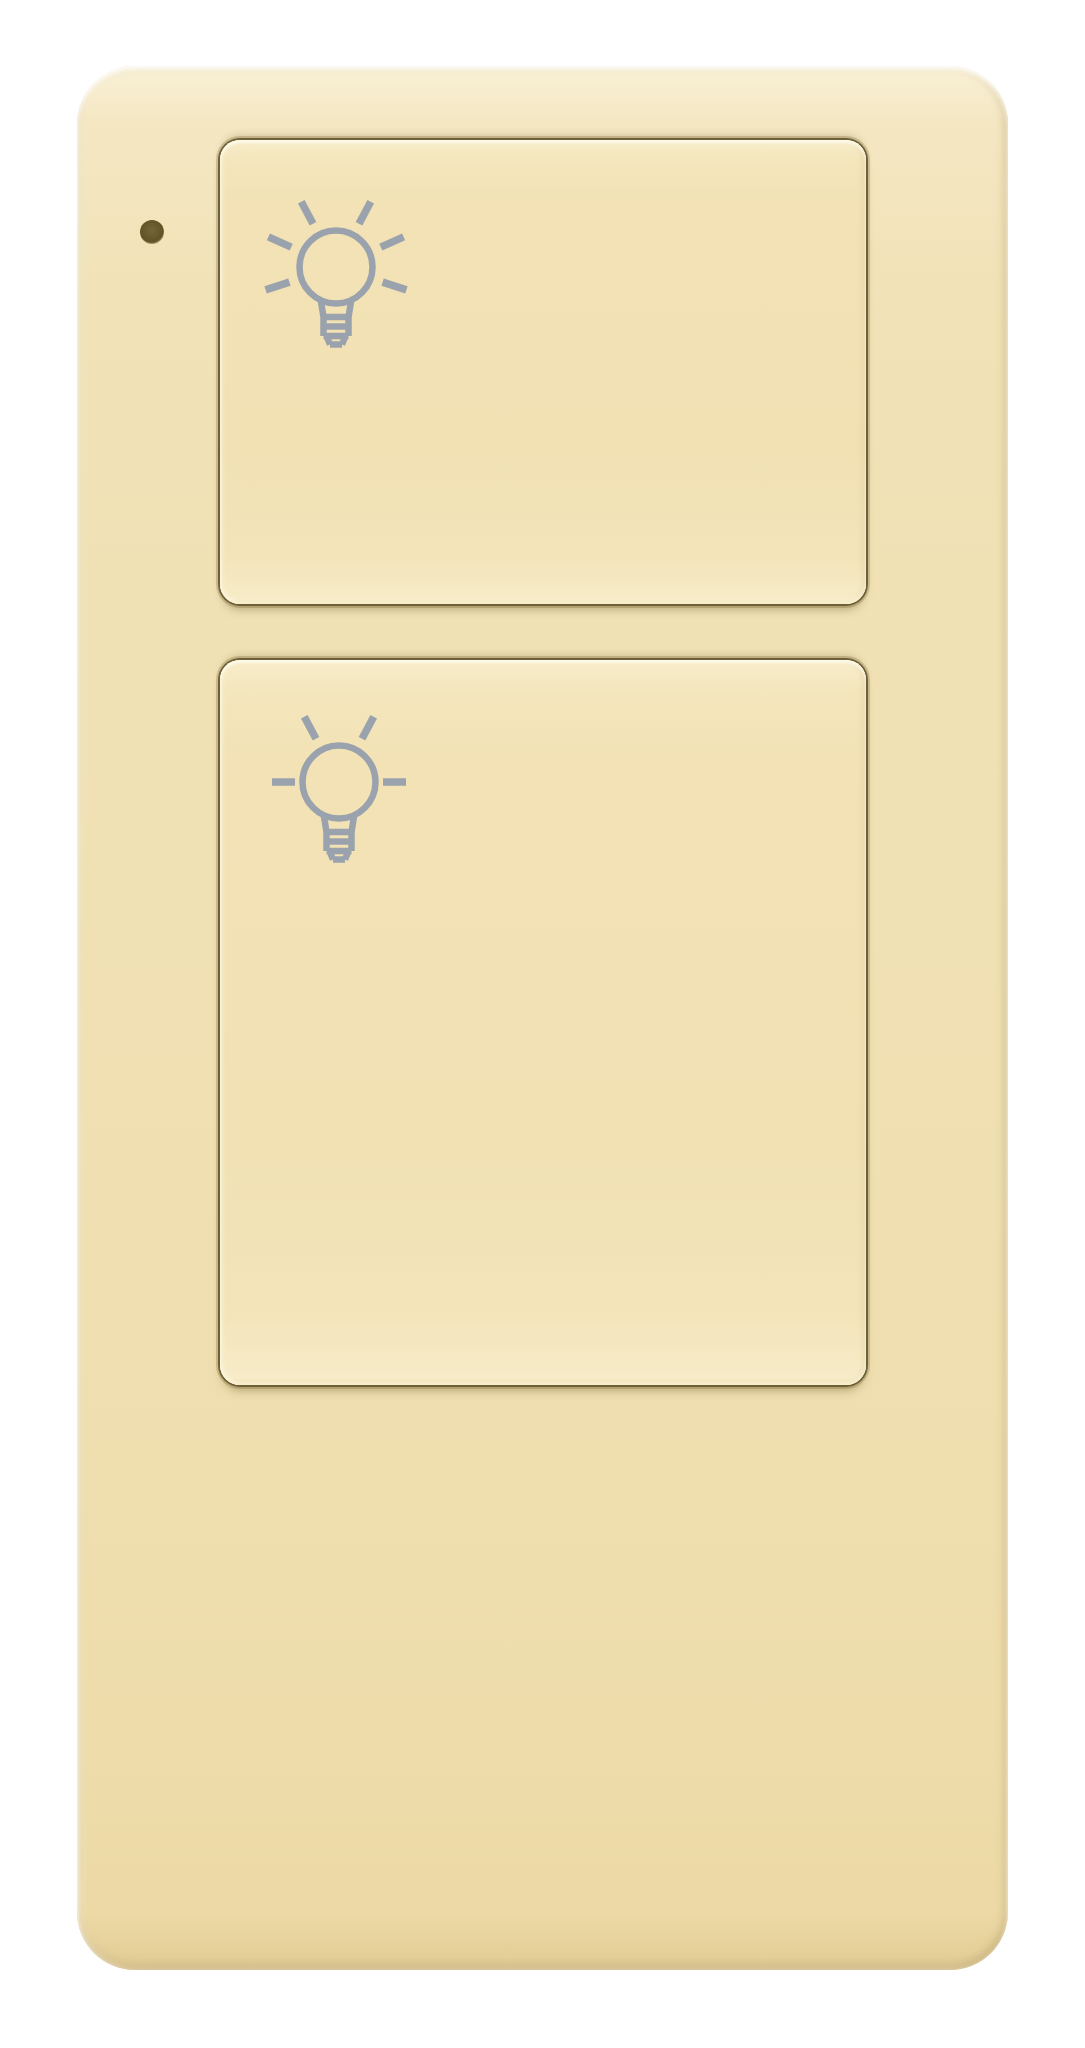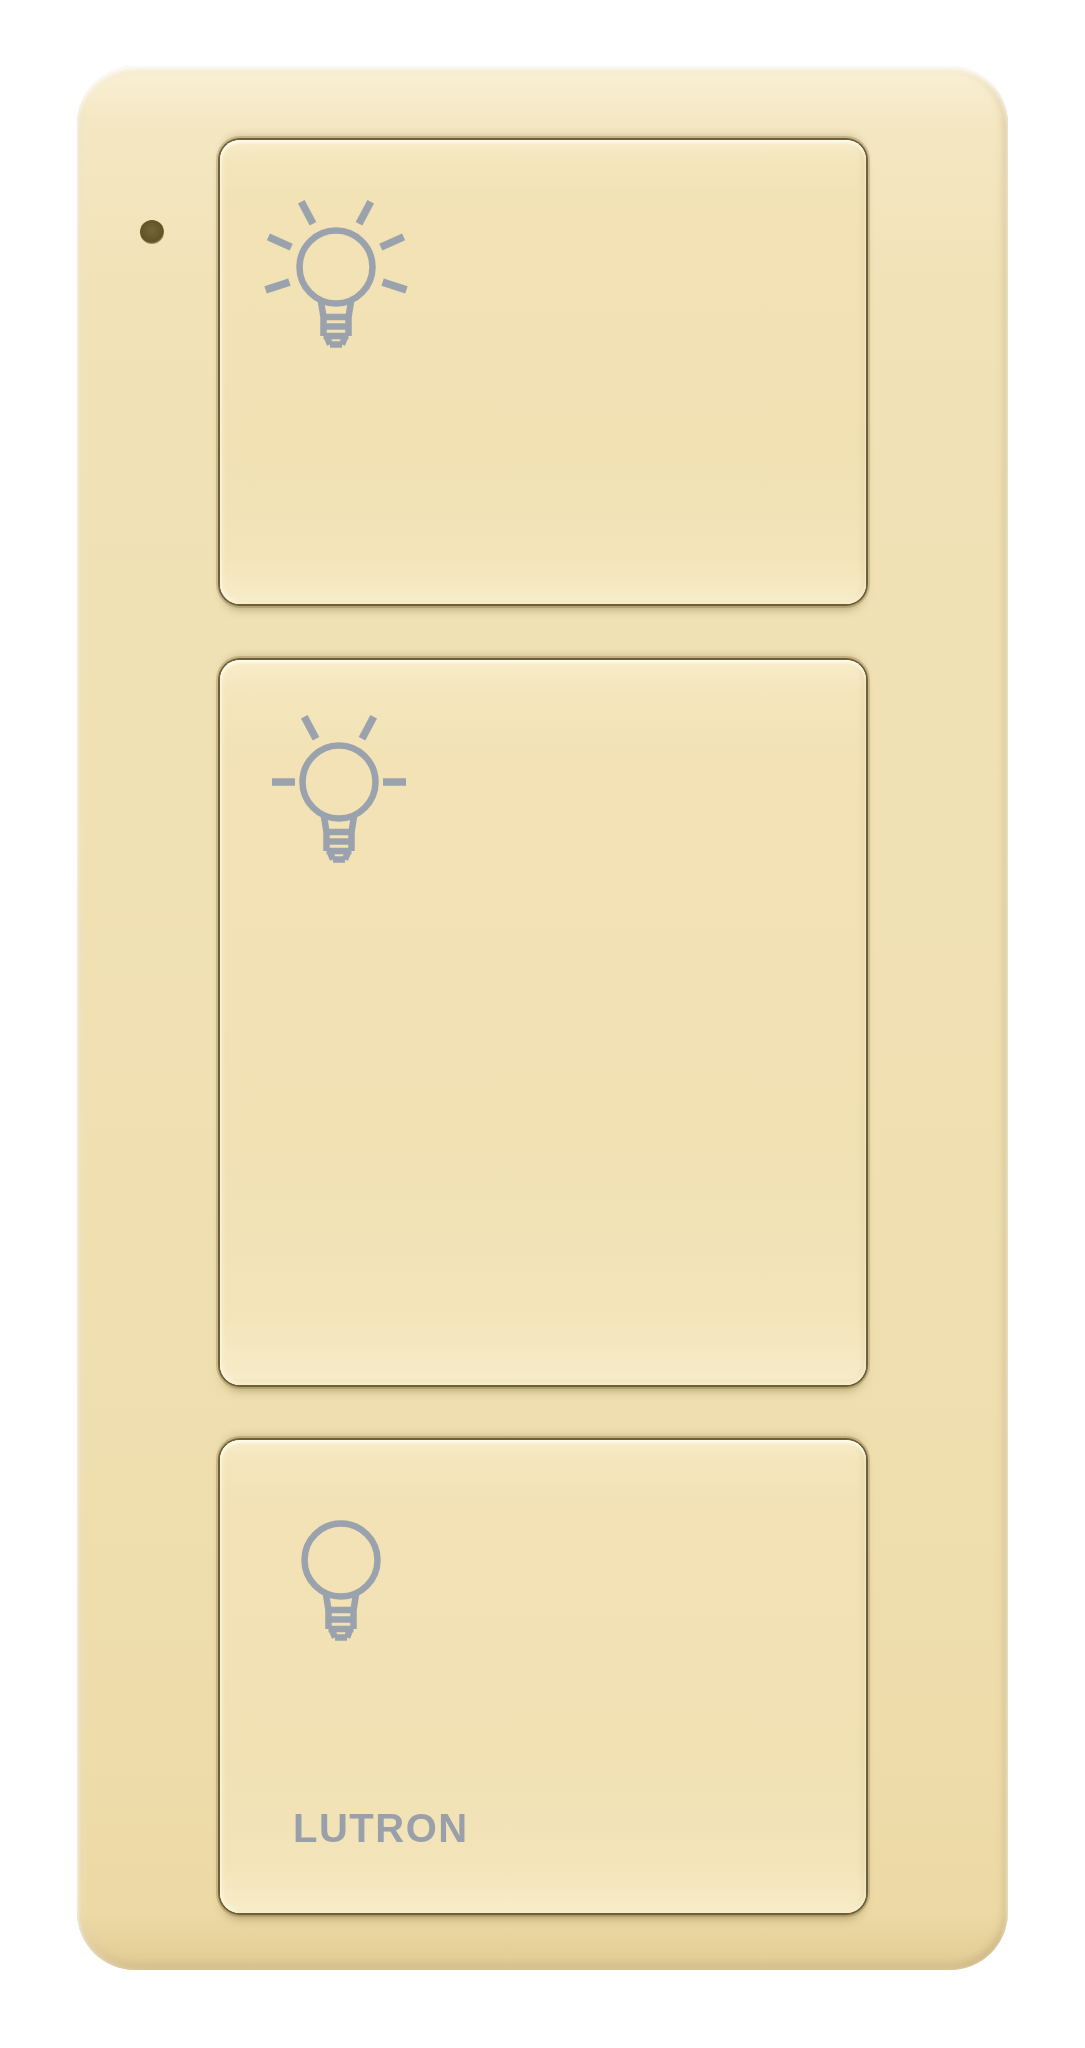--- a/index.html
+++ b/index.html
@@ -127,25 +127,15 @@
                  M70.5 141 L74 149.5 M89.5 141 L86 149.5 M74 149.5 H86"></path>
         <g stroke-width="7.5">
           <path d="M103 28.7 L114.7 6.7"></path>
           <path d="M57 28.7 L45.3 6.7"></path>
           <path d="M124 72 H147"></path>
           <path d="M36 72 H13"></path>
         </g>
       </svg>
     </button>
 
-    <button class="btn btn-off">
-      <svg class="icon icon-off" width="160" height="170" viewBox="0 0 160 170" fill="none" stroke="currentColor" stroke-width="6.5" stroke-linejoin="miter">
-        <circle cx="80" cy="72" r="36.5"></circle>
-        <path d="M64.5 103.5 L67.5 122 M95.5 103.5 L92.5 122
-                 M67.5 122 V141 M92.5 122 V141
-                 M67.5 122 H92.5 M67.5 131.5 H92.5 M67.5 141 H92.5
-                 M70.5 141 L74 149.5 M89.5 141 L86 149.5 M74 149.5 H86"></path>
-      </svg>
-      <span class="brand">LUTRON</span>
-    </button>
 
   </div>
 </div>
 
 </body></html>

